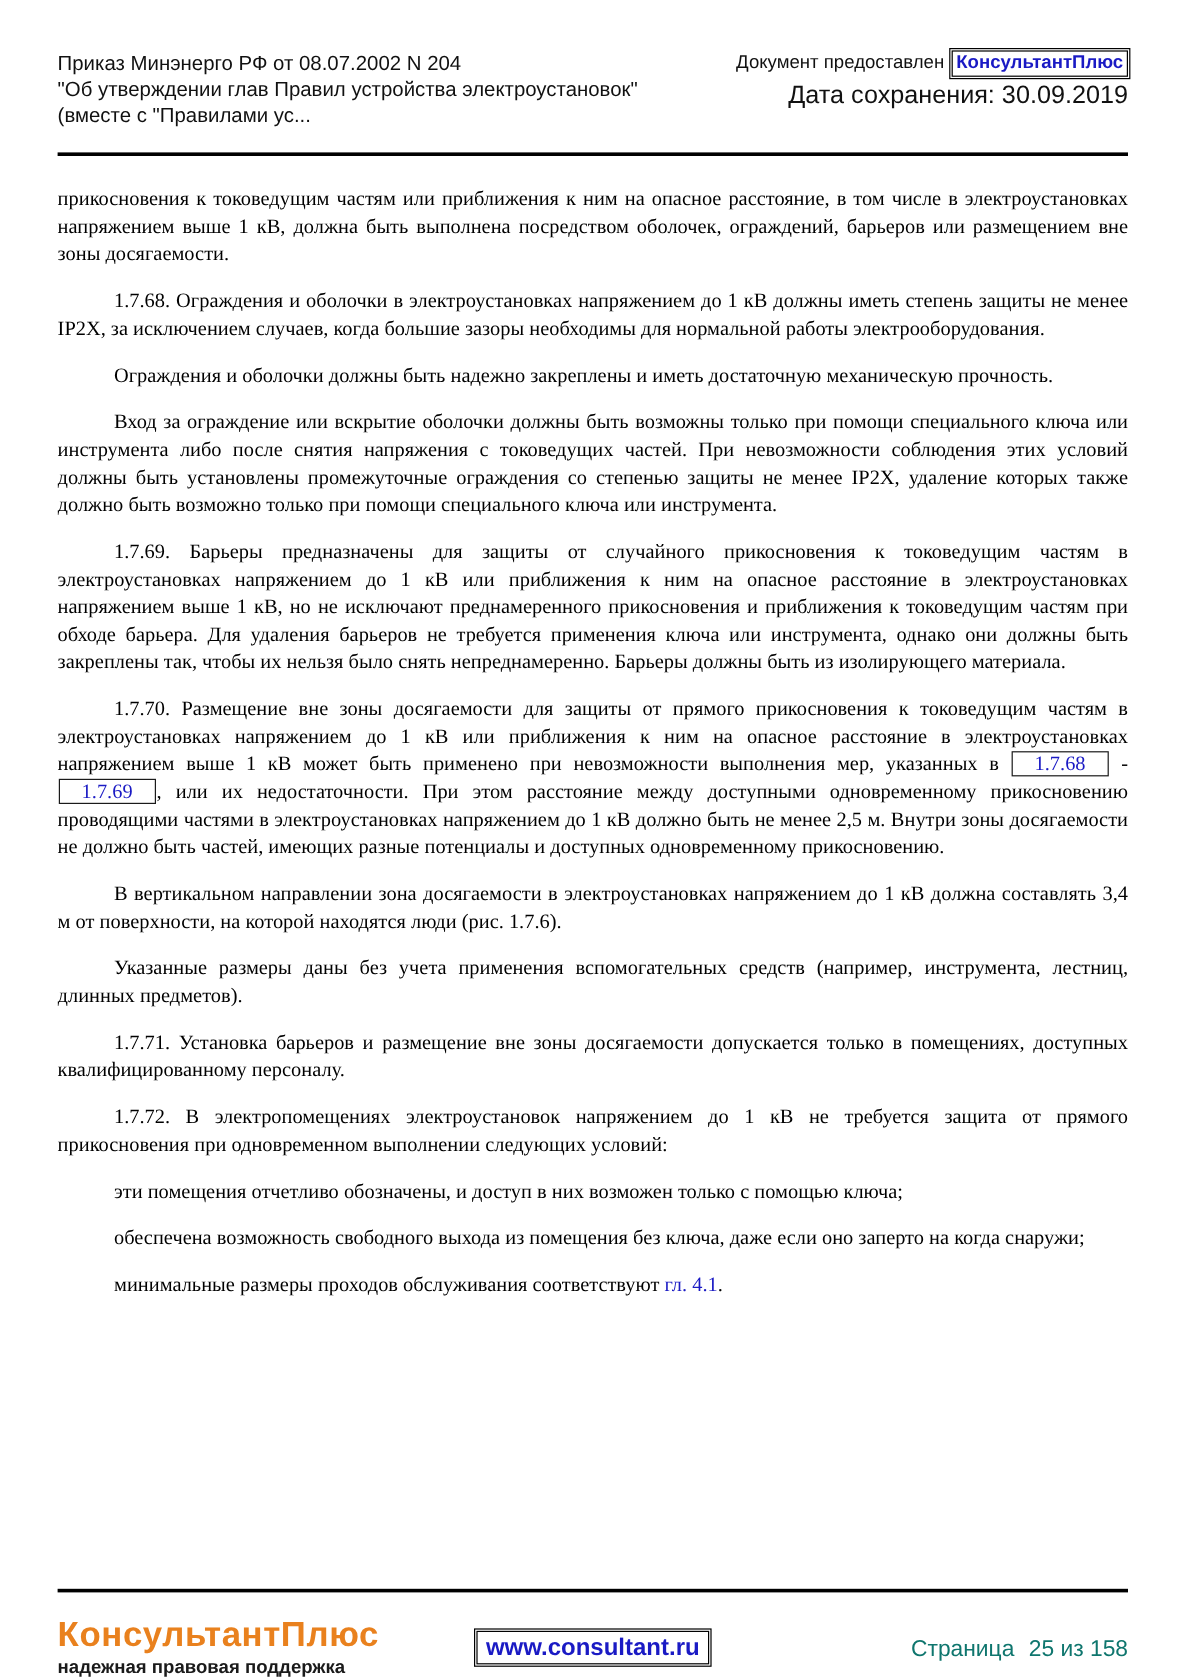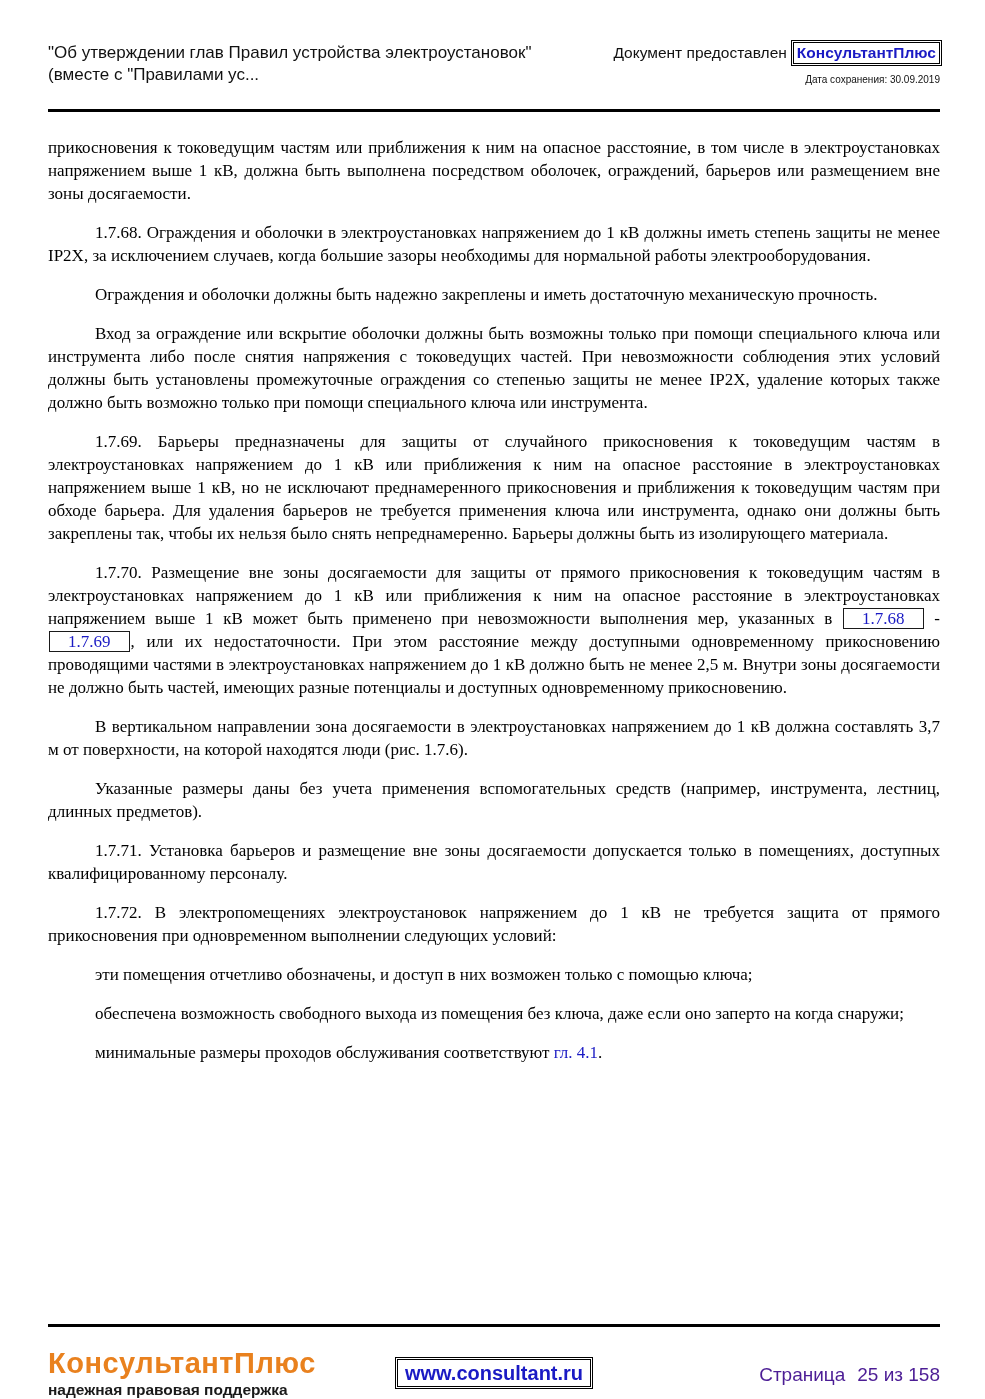--- a/index.html
+++ b/index.html
@@ -38,21 +38,21 @@
     display: inline-block;
     font-weight: bold;
     color: var(--link-blue, #1a1ac4);
     border: 1px solid #000;
     outline: 1px solid #000;
     outline-offset: 1px;
     padding: 0 3px;
     margin-left: 6px;
     cursor: pointer;
   }
-  .save-date { margin-top: 6px; font-size: 10px; }
+  .save-date { margin-top: 6px; font-size: 21px; }
 
   
   .rule {
     height: 3px;
     background: #000;
     border: none;
     margin: 0;
   }
   .rule-top { margin-top: 19px; }
 
@@ -89,21 +89,21 @@
     align-items: flex-start;
     margin-top: 21px;
   }
   .ftr-left { flex: 1 1 0; }
   .ftr-center { flex: 0 0 auto; padding-top: 11px; }
   .ftr-right {
     flex: 1 1 0;
     text-align: right;
     padding-top: 16px;
     font: 19px "Liberation Sans", sans-serif;
-    color: #4c1d95;
+    color: #0f766e;
     white-space: nowrap;
   }
   .logo {
     font: bold 29px/30px "Liberation Sans", sans-serif;
     color: var(--logo-orange, #e9811e);
     letter-spacing: 0.5px;
   }
   .tagline {
     font: bold 15.5px/18px "Liberation Sans", sans-serif;
     color: #1a1a1a;
@@ -121,39 +121,40 @@
   }
   .page-num-gap { display: inline-block; width: 12px; }
 </style>
 </head>
 <body>
 
 <div class="page">
 
   <div class="hdr">
     <div class="hdr-left">
+      <div>Приказ Минэнерго РФ от 08.07.2002 N 204</div>
       <div>"Об утверждении глав Правил устройства электроустановок"</div>
       <div>(вместе с "Правилами ус...</div>
     </div>
     <div class="hdr-right">
       <div><span>Документ предоставлен</span><span class="provider-box">КонсультантПлюс</span></div>
       <div class="save-date">Дата сохранения: 30.09.2019</div>
     </div>
   </div>
 
   <div class="rule rule-top"></div>
 
   <div class="doc-body">
       <p class="para no-indent">прикосновения к токоведущим частям или приближения к ним на опасное расстояние, в том числе в электроустановках напряжением выше 1 кВ, должна быть выполнена посредством оболочек, ограждений, барьеров или размещением вне зоны досягаемости.</p>
       <p class="para">1.7.68. Ограждения и оболочки в электроустановках напряжением до 1 кВ должны иметь степень защиты не менее IP2X, за исключением случаев, когда большие зазоры необходимы для нормальной работы электрооборудования.</p>
       <p class="para">Ограждения и оболочки должны быть надежно закреплены и иметь достаточную механическую прочность.</p>
       <p class="para">Вход за ограждение или вскрытие оболочки должны быть возможны только при помощи специального ключа или инструмента либо после снятия напряжения с токоведущих частей. При невозможности соблюдения этих условий должны быть установлены промежуточные ограждения со степенью защиты не менее IP2X, удаление которых также должно быть возможно только при помощи специального ключа или инструмента.</p>
       <p class="para">1.7.69. Барьеры предназначены для защиты от случайного прикосновения к токоведущим частям в электроустановках напряжением до 1 кВ или приближения к ним на опасное расстояние в электроустановках напряжением выше 1 кВ, но не исключают преднамеренного прикосновения и приближения к токоведущим частям при обходе барьера. Для удаления барьеров не требуется применения ключа или инструмента, однако они должны быть закреплены так, чтобы их нельзя было снять непреднамеренно. Барьеры должны быть из изолирующего материала.</p>
       <p class="para">1.7.70. Размещение вне зоны досягаемости для защиты от прямого прикосновения к токоведущим частям в электроустановках напряжением до 1 кВ или приближения к ним на опасное расстояние в электроустановках напряжением выше 1 кВ может быть применено при невозможности выполнения мер, указанных в <span class="ref-link boxed">1.7.68</span> - <span class="ref-link boxed">1.7.69</span>, или их недостаточности. При этом расстояние между доступными одновременному прикосновению проводящими частями в электроустановках напряжением до 1 кВ должно быть не менее 2,5 м. Внутри зоны досягаемости не должно быть частей, имеющих разные потенциалы и доступных одновременному прикосновению.</p>
-      <p class="para">В вертикальном направлении зона досягаемости в электроустановках напряжением до 1 кВ должна составлять 3,7 м от поверхности, на которой находятся люди (рис. 1.7.6).</p>
+      <p class="para">В вертикальном направлении зона досягаемости в электроустановках напряжением до 1 кВ должна составлять 3,4 м от поверхности, на которой находятся люди (рис. 1.7.6).</p>
       <p class="para">Указанные размеры даны без учета применения вспомогательных средств (например, инструмента, лестниц, длинных предметов).</p>
       <p class="para">1.7.71. Установка барьеров и размещение вне зоны досягаемости допускается только в помещениях, доступных квалифицированному персоналу.</p>
       <p class="para">1.7.72. В электропомещениях электроустановок напряжением до 1 кВ не требуется защита от прямого прикосновения при одновременном выполнении следующих условий:</p>
       <p class="para">эти помещения отчетливо обозначены, и доступ в них возможен только с помощью ключа;</p>
       <p class="para">обеспечена возможность свободного выхода из помещения без ключа, даже если оно заперто на когда снаружи;</p>
       <p class="para">минимальные размеры проходов обслуживания соответствуют <span class="ref-link">гл. 4.1</span>.</p>
     </div>
 
   <div class="ftr">
     <div class="rule"></div>

